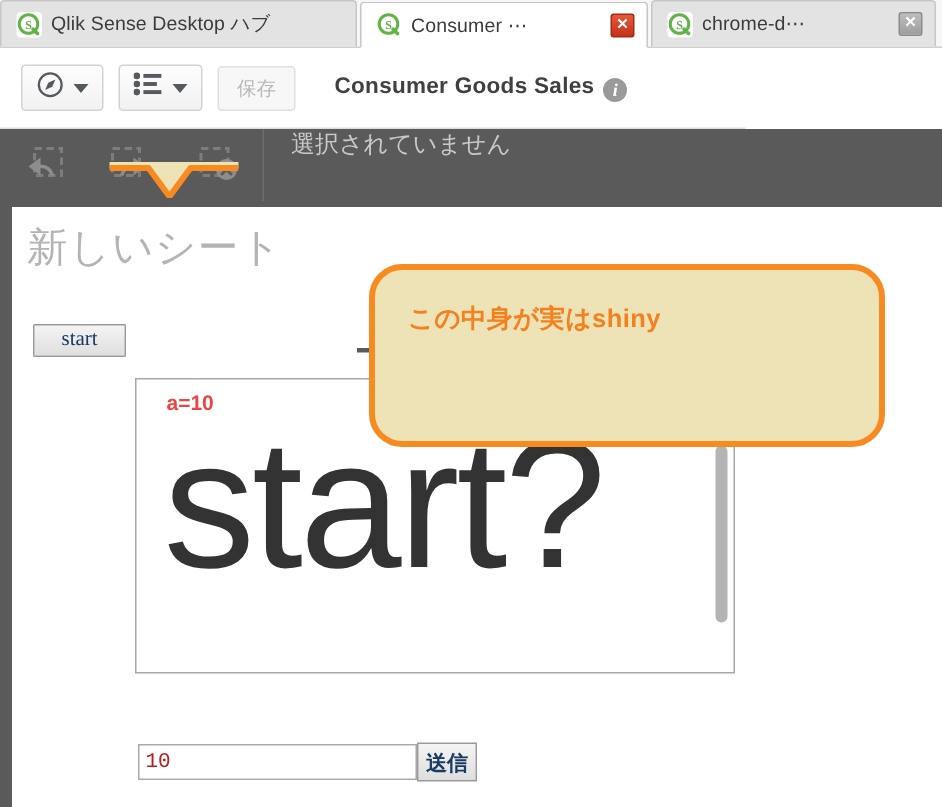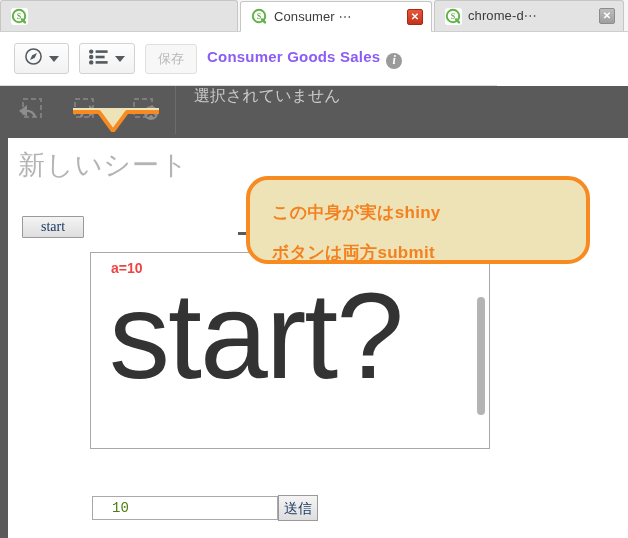--- a/index.html
+++ b/index.html
@@ -131,22 +131,22 @@
   }
   .caret {
     width: 0; height: 0;
     border-left: 5px solid transparent;
     border-right: 5px solid transparent;
     border-top: 6px solid #555a5e;
   }
   .app-title {
     font-size: 15px;
     font-weight: bold;
-    color: #8b5cf6;
-    margin-left: 0;
+    color: #404040;
+    margin-left: 16px;
     letter-spacing: 0.2px;
   }
   .info-icon {
     width: 16px; height: 16px;
     border-radius: 50%;
     background: #9a9a9a;
     color: #ffffff;
     font-size: 12px;
     font-weight: bold;
     font-style: italic;
@@ -270,43 +270,44 @@
   
   .num-input {
     position: absolute;
     left: 84px; top: 358px;
     width: 186px; height: 24px;
     box-sizing: border-box;
     border: 1px solid #a9a9a9;
     background: #ffffff;
     font-family: "Liberation Mono", monospace;
     font-size: 14px;
-    color: #4d7c0f;
-    padding: 2px 19px;
+    color: #b91c1c;
+    padding: 2px 4px;
     line-height: 18px;
     outline: none;
   }
   .send-btn {
     position: absolute;
     left: 270px; top: 357px;
     height: 26px;
     box-sizing: border-box;
     font-size: 14px;
     color: #1b3a63;
     background: linear-gradient(#f4f4f4, #dedede);
     border: 1px solid #9a9a9a;
     padding: 2px 5px;
     line-height: 19px;
+    font-weight: bold;
   }
 
   
   .callout {
     position: absolute;
     left: 246px; top: 176px;
-    width: 344px; height: 88px;
+    width: 344px; height: 122px;
     box-sizing: border-box;
     background: #eee3b6;
     border: 4px solid #f78b21;
     border-radius: 22px;
     z-index: 20;
   }
   .callout-text {
     position: absolute;
     left: 22px; top: 12px;
     width: 300px;
@@ -336,20 +337,21 @@
 <div class="tabstrip">
 
   <div class="tab inactive t1">
     <span class="qlik-icon">
       <svg width="17" height="17" viewBox="0 0 17 17">
         <circle cx="8" cy="8" r="6.2" fill="none" stroke="#61b346" stroke-width="2"></circle>
         <line x1="11" y1="11.4" x2="14" y2="14.4" stroke="#61b346" stroke-width="2.4" stroke-linecap="round"></line>
         <text x="8" y="11.3" font-size="8" font-family="Liberation Serif, serif" font-weight="bold" fill="#61b346" text-anchor="middle">S</text>
       </svg>
     </span>
+    <span class="tab-label">Qlik Sense Desktop ハブ</span>
   </div>
 
   <div class="tab active t2">
     <span class="qlik-icon">
       <svg width="17" height="17" viewBox="0 0 17 17">
         <circle cx="8" cy="8" r="6.2" fill="none" stroke="#61b346" stroke-width="2"></circle>
         <line x1="11" y1="11.4" x2="14" y2="14.4" stroke="#61b346" stroke-width="2.4" stroke-linecap="round"></line>
         <text x="8" y="11.3" font-size="8" font-family="Liberation Serif, serif" font-weight="bold" fill="#61b346" text-anchor="middle">S</text>
       </svg>
     </span>
@@ -454,19 +456,18 @@
     <input class="num-input" type="text" value="10" style="">
     <button class="send-btn">送信</button>
 
   </div>
 </div>
 
 <div class="callout-stub" style="left:238px; top:232px; width:10px; height:3px;"></div>
 
 <div class="callout">
   <div class="callout-text">この中身が実はshiny</div>
-  <div class="callout-text" style="top:52px;">ボタンは両方submit</div>
 </div>
 <svg class="callout-tail" viewBox="0 0 86 24">
   <path d="M0 0 L86 0 L86 4 L54 4 L40 23 L26 4 L0 4 Z" fill="#eee3b6"></path>
   <path d="M0 2 L86 2" stroke="#eee3b6" stroke-width="5"></path>
   <path d="M86 4 L54 4 L40 23 L26 4 L0 4" fill="none" stroke="#f78b21" stroke-width="4" stroke-linejoin="round"></path>
 </svg>
 
 </body></html>

